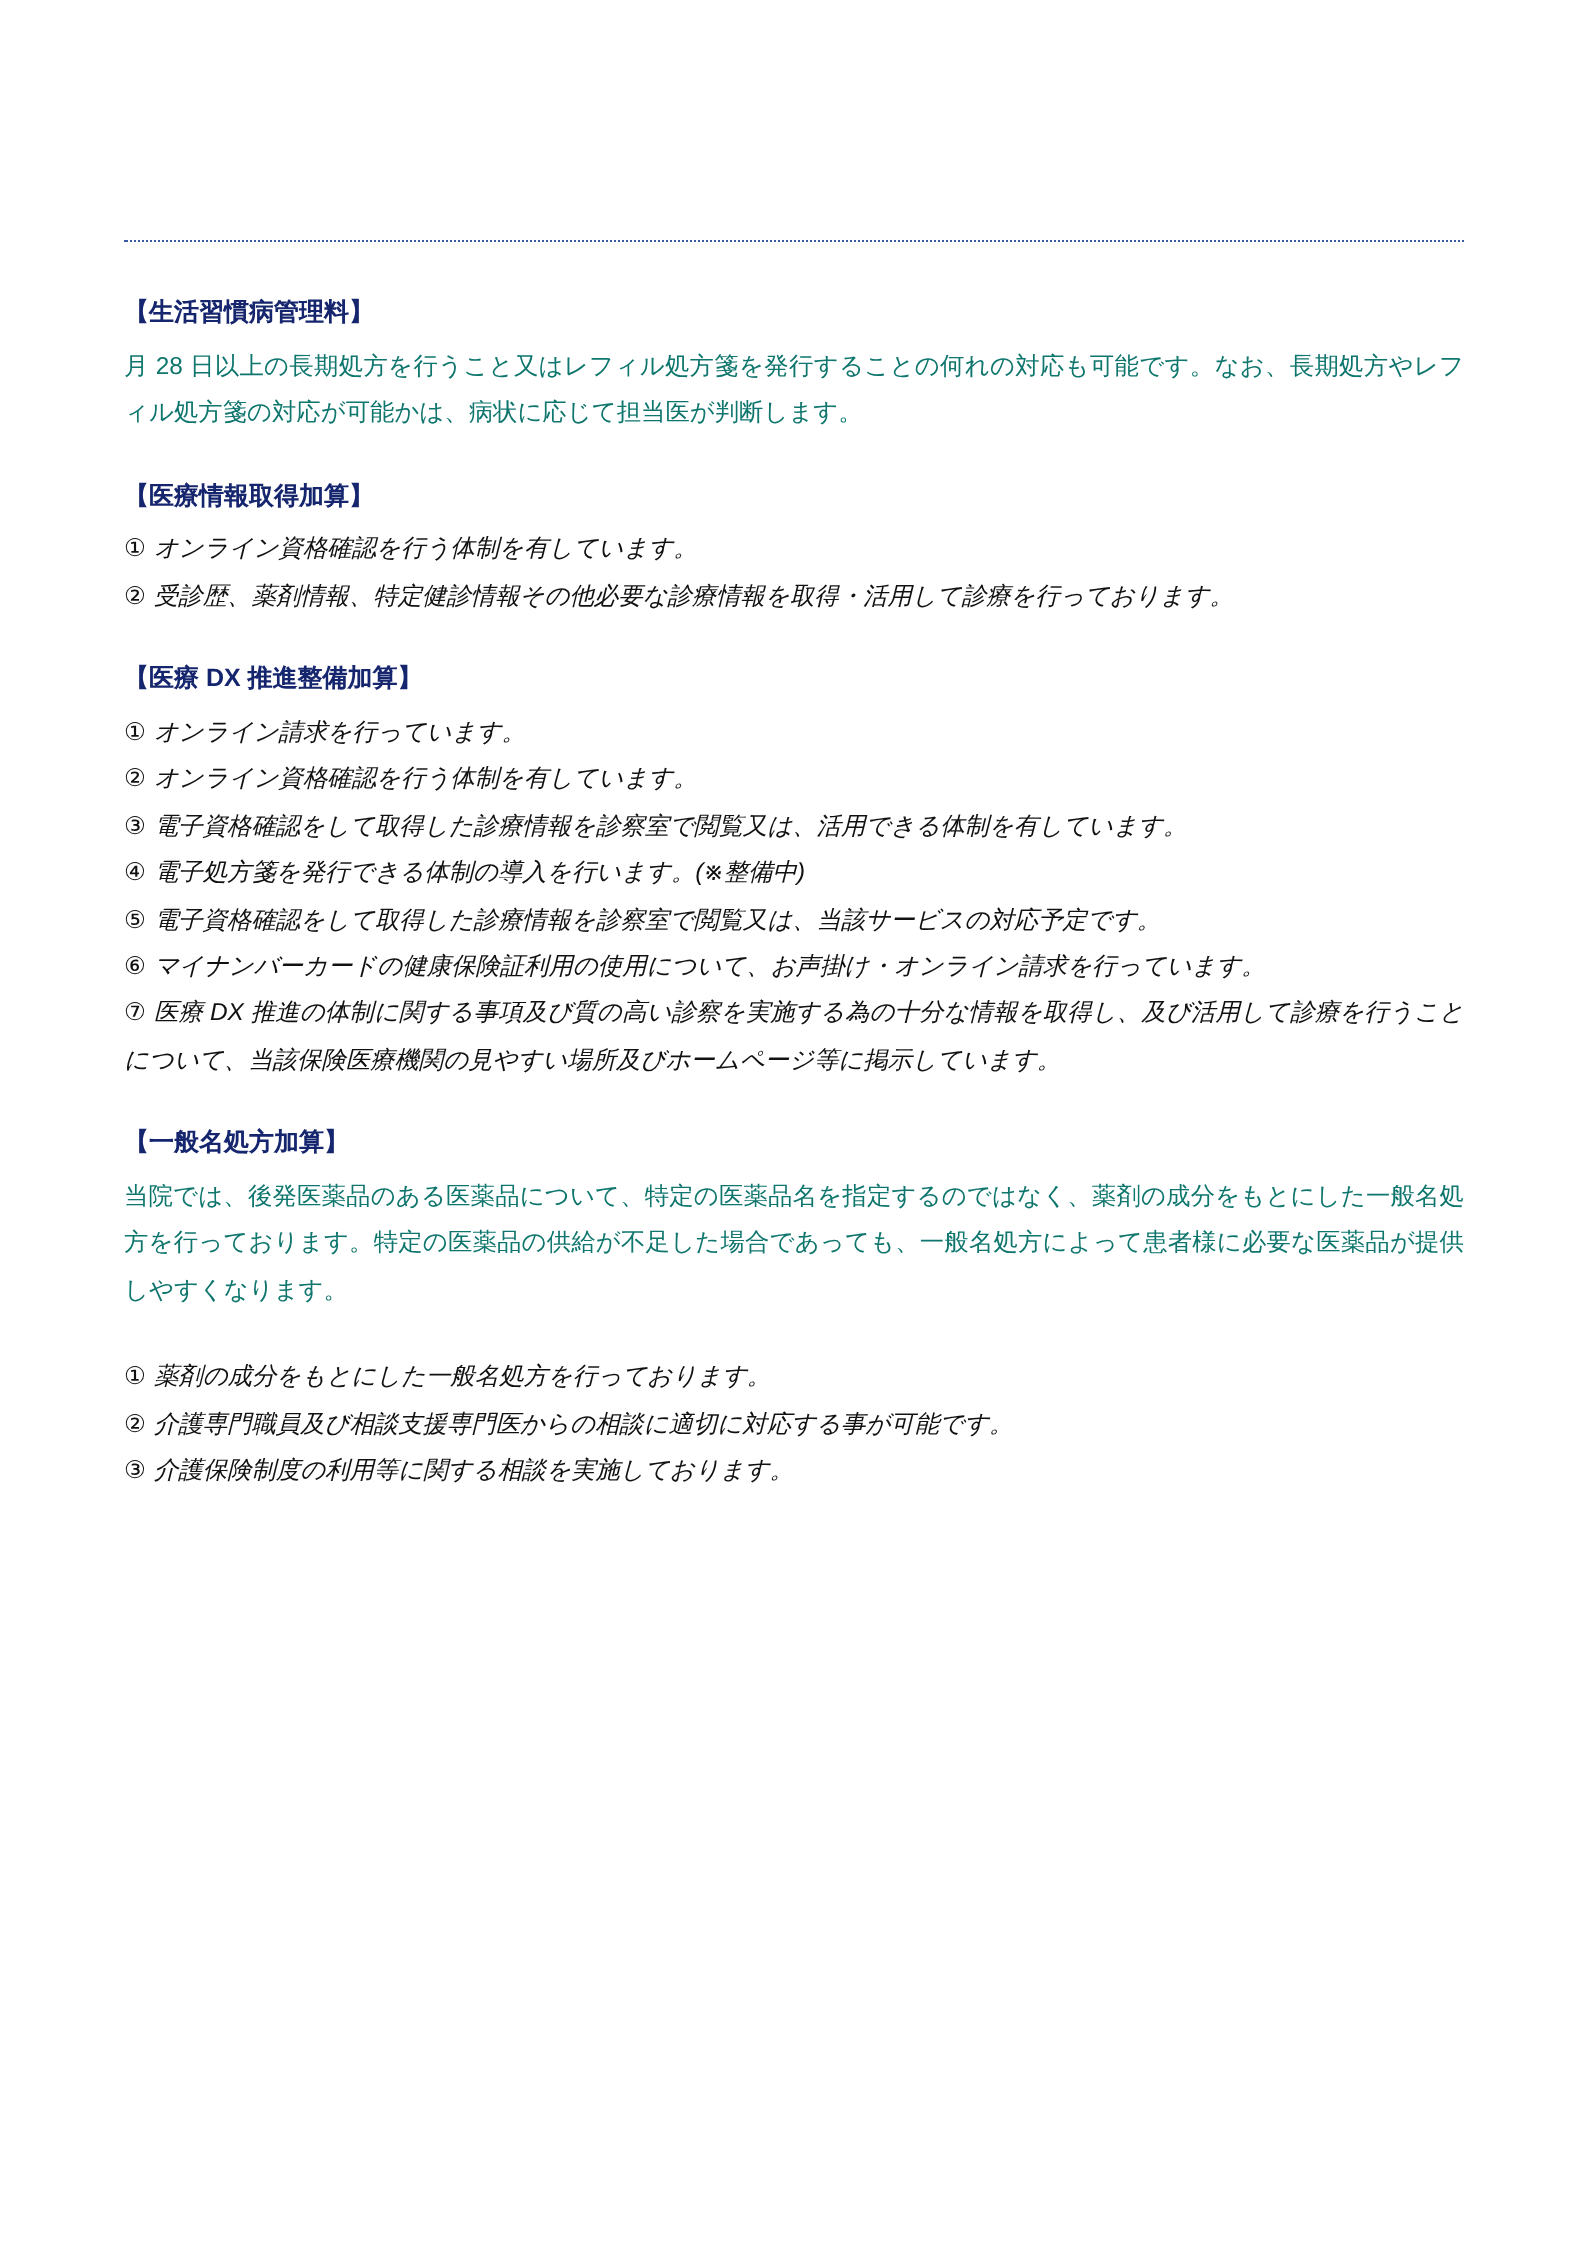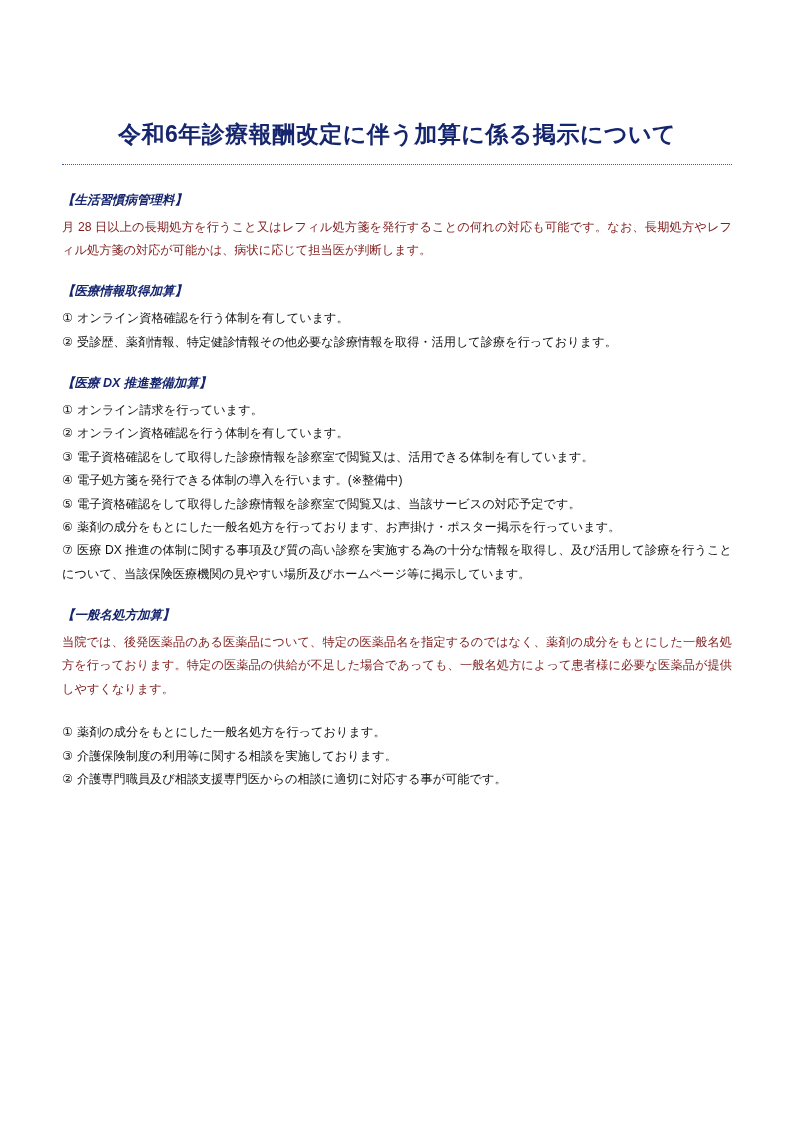--- a/index.html
+++ b/index.html
@@ -38,55 +38,54 @@
   }
   .section {
     margin-bottom: 20px;
   }
   .section-heading {
     font-size: 12.5px;
     font-weight: bold;
     color: #16266e;
     margin: 0 0 6px 0;
     line-height: 1.5;
-    font-style: italic;
   }
   .para {
     font-size: 12.2px;
     line-height: 1.92;
-    color: #7f1d1d;
+    color: #0f766e;
     margin: 0;
     text-align: justify;
     text-justify: inter-ideograph;
   }
   .list {
     list-style: none;
     margin: 0;
     padding: 0;
+    font-style: italic;
   }
   .list li {
     font-size: 12.2px;
     line-height: 1.92;
     color: #111111;
     margin: 0;
     padding: 0;
     text-align: justify;
     text-justify: inter-ideograph;
   }
   .list li .marker {
     display: inline;
     margin-right: 4px;
   }
 </style>
 </head>
 <body>
 
 <div class="page">
 
-  <h1 class="doc-title">令和6年診療報酬改定に伴う加算に係る掲示について</h1>
 
   <hr class="title-rule">
 
   <div class="section">
     <div class="section-heading">【生活習慣病管理料】</div>
     <p class="para">月 28 日以上の長期処方を行うこと又はレフィル処方箋を発行することの何れの対応も可能です。なお、長期処方やレフィル処方箋の対応が可能かは、病状に応じて担当医が判断します。</p>
   </div>
 
   <div class="section">
     <div class="section-heading">【医療情報取得加算】</div>
@@ -112,40 +111,40 @@
       <li>
         <span class="marker">③</span><span>電子資格確認をして取得した診療情報を診察室で閲覧又は、活用できる体制を有しています。</span>
       </li>
       <li>
         <span class="marker">④</span><span>電子処方箋を発行できる体制の導入を行います。(※整備中)</span>
       </li>
       <li>
         <span class="marker">⑤</span><span>電子資格確認をして取得した診療情報を診察室で閲覧又は、当該サービスの対応予定です。</span>
       </li>
       <li>
-        <span class="marker">⑥</span><span>薬剤の成分をもとにした一般名処方を行っております、お声掛け・ポスター掲示を行っています。</span>
+        <span class="marker">⑥</span><span>マイナンバーカードの健康保険証利用の使用について、お声掛け・オンライン請求を行っています。</span>
       </li>
       <li>
         <span class="marker">⑦</span><span>医療 DX 推進の体制に関する事項及び質の高い診察を実施する為の十分な情報を取得し、及び活用して診療を行うことについて、当該保険医療機関の見やすい場所及びホームページ等に掲示しています。</span>
       </li>
     </ul>
   </div>
 
   <div class="section">
     <div class="section-heading">【一般名処方加算】</div>
     <p class="para">当院では、後発医薬品のある医薬品について、特定の医薬品名を指定するのではなく、薬剤の成分をもとにした一般名処方を行っております。特定の医薬品の供給が不足した場合であっても、一般名処方によって患者様に必要な医薬品が提供しやすくなります。</p>
   </div>
 
   <div class="section">
     <ul class="list">
       <li>
         <span class="marker">①</span><span>薬剤の成分をもとにした一般名処方を行っております。</span>
       </li>
       <li>
-        <span class="marker">③</span><span>介護保険制度の利用等に関する相談を実施しております。</span>
+        <span class="marker">②</span><span>介護専門職員及び相談支援専門医からの相談に適切に対応する事が可能です。</span>
       </li>
       <li>
-        <span class="marker">②</span><span>介護専門職員及び相談支援専門医からの相談に適切に対応する事が可能です。</span>
+        <span class="marker">③</span><span>介護保険制度の利用等に関する相談を実施しております。</span>
       </li>
     </ul>
   </div>
 
 </div>
 
 </body></html>

